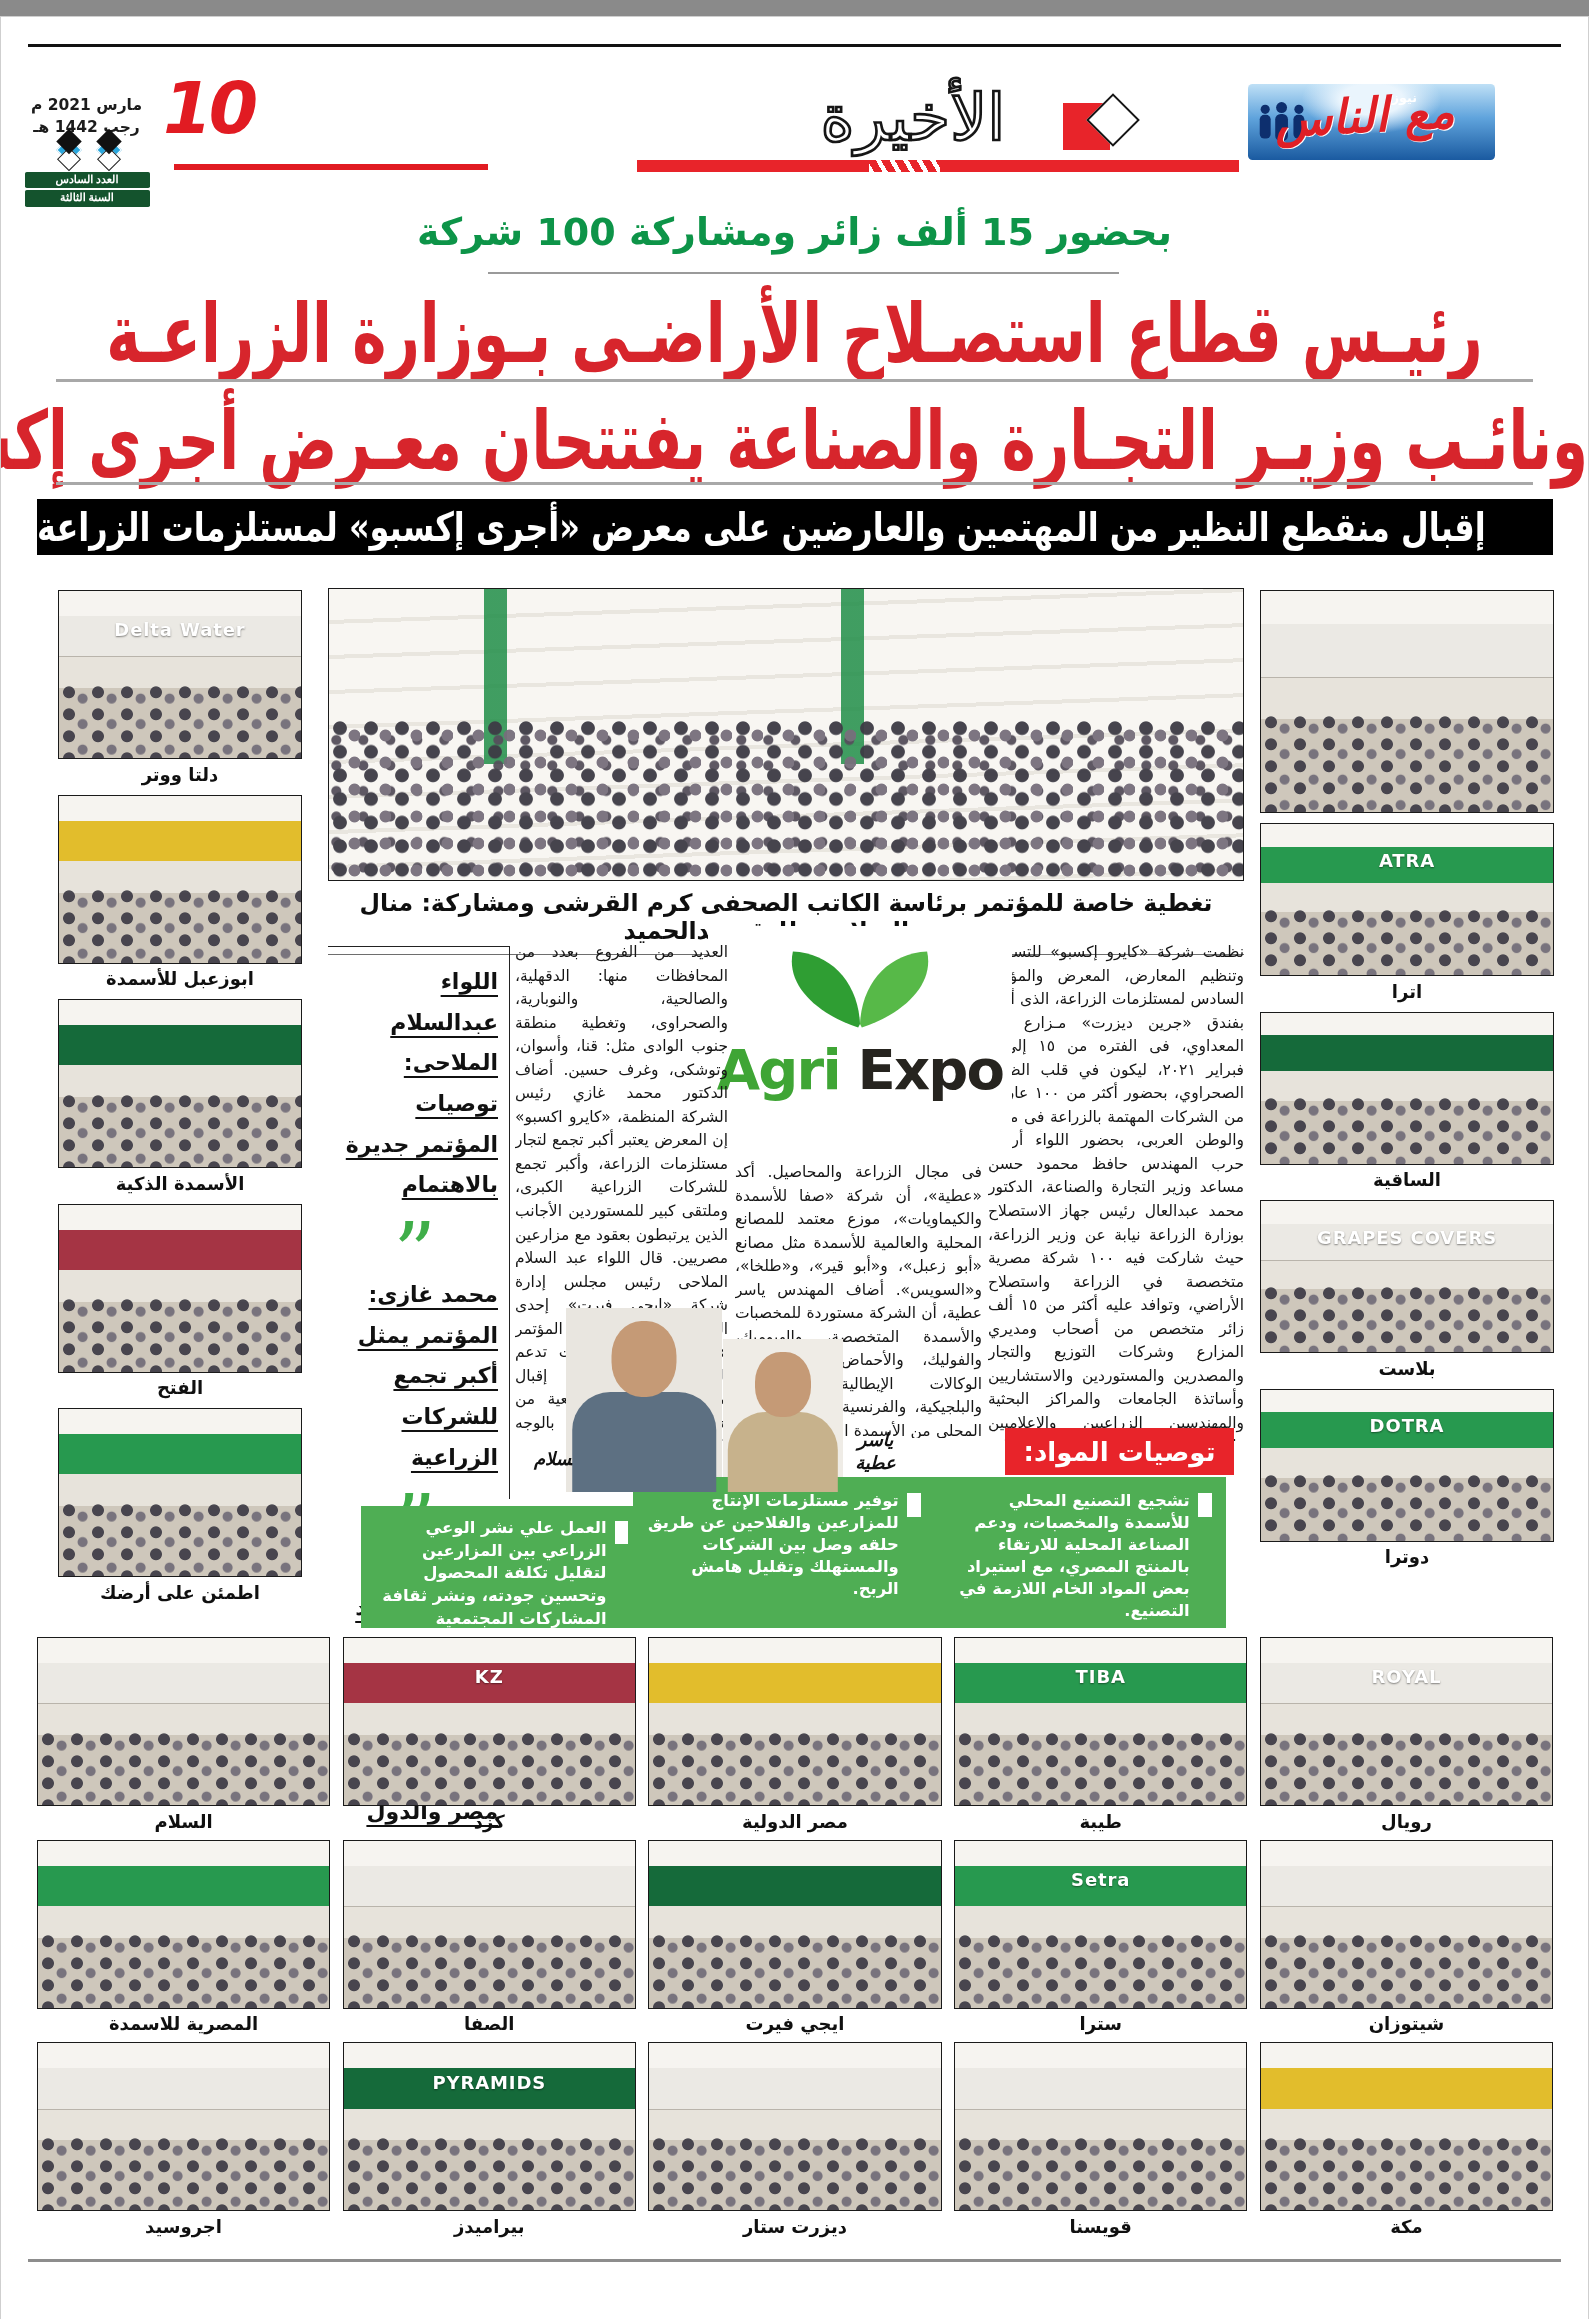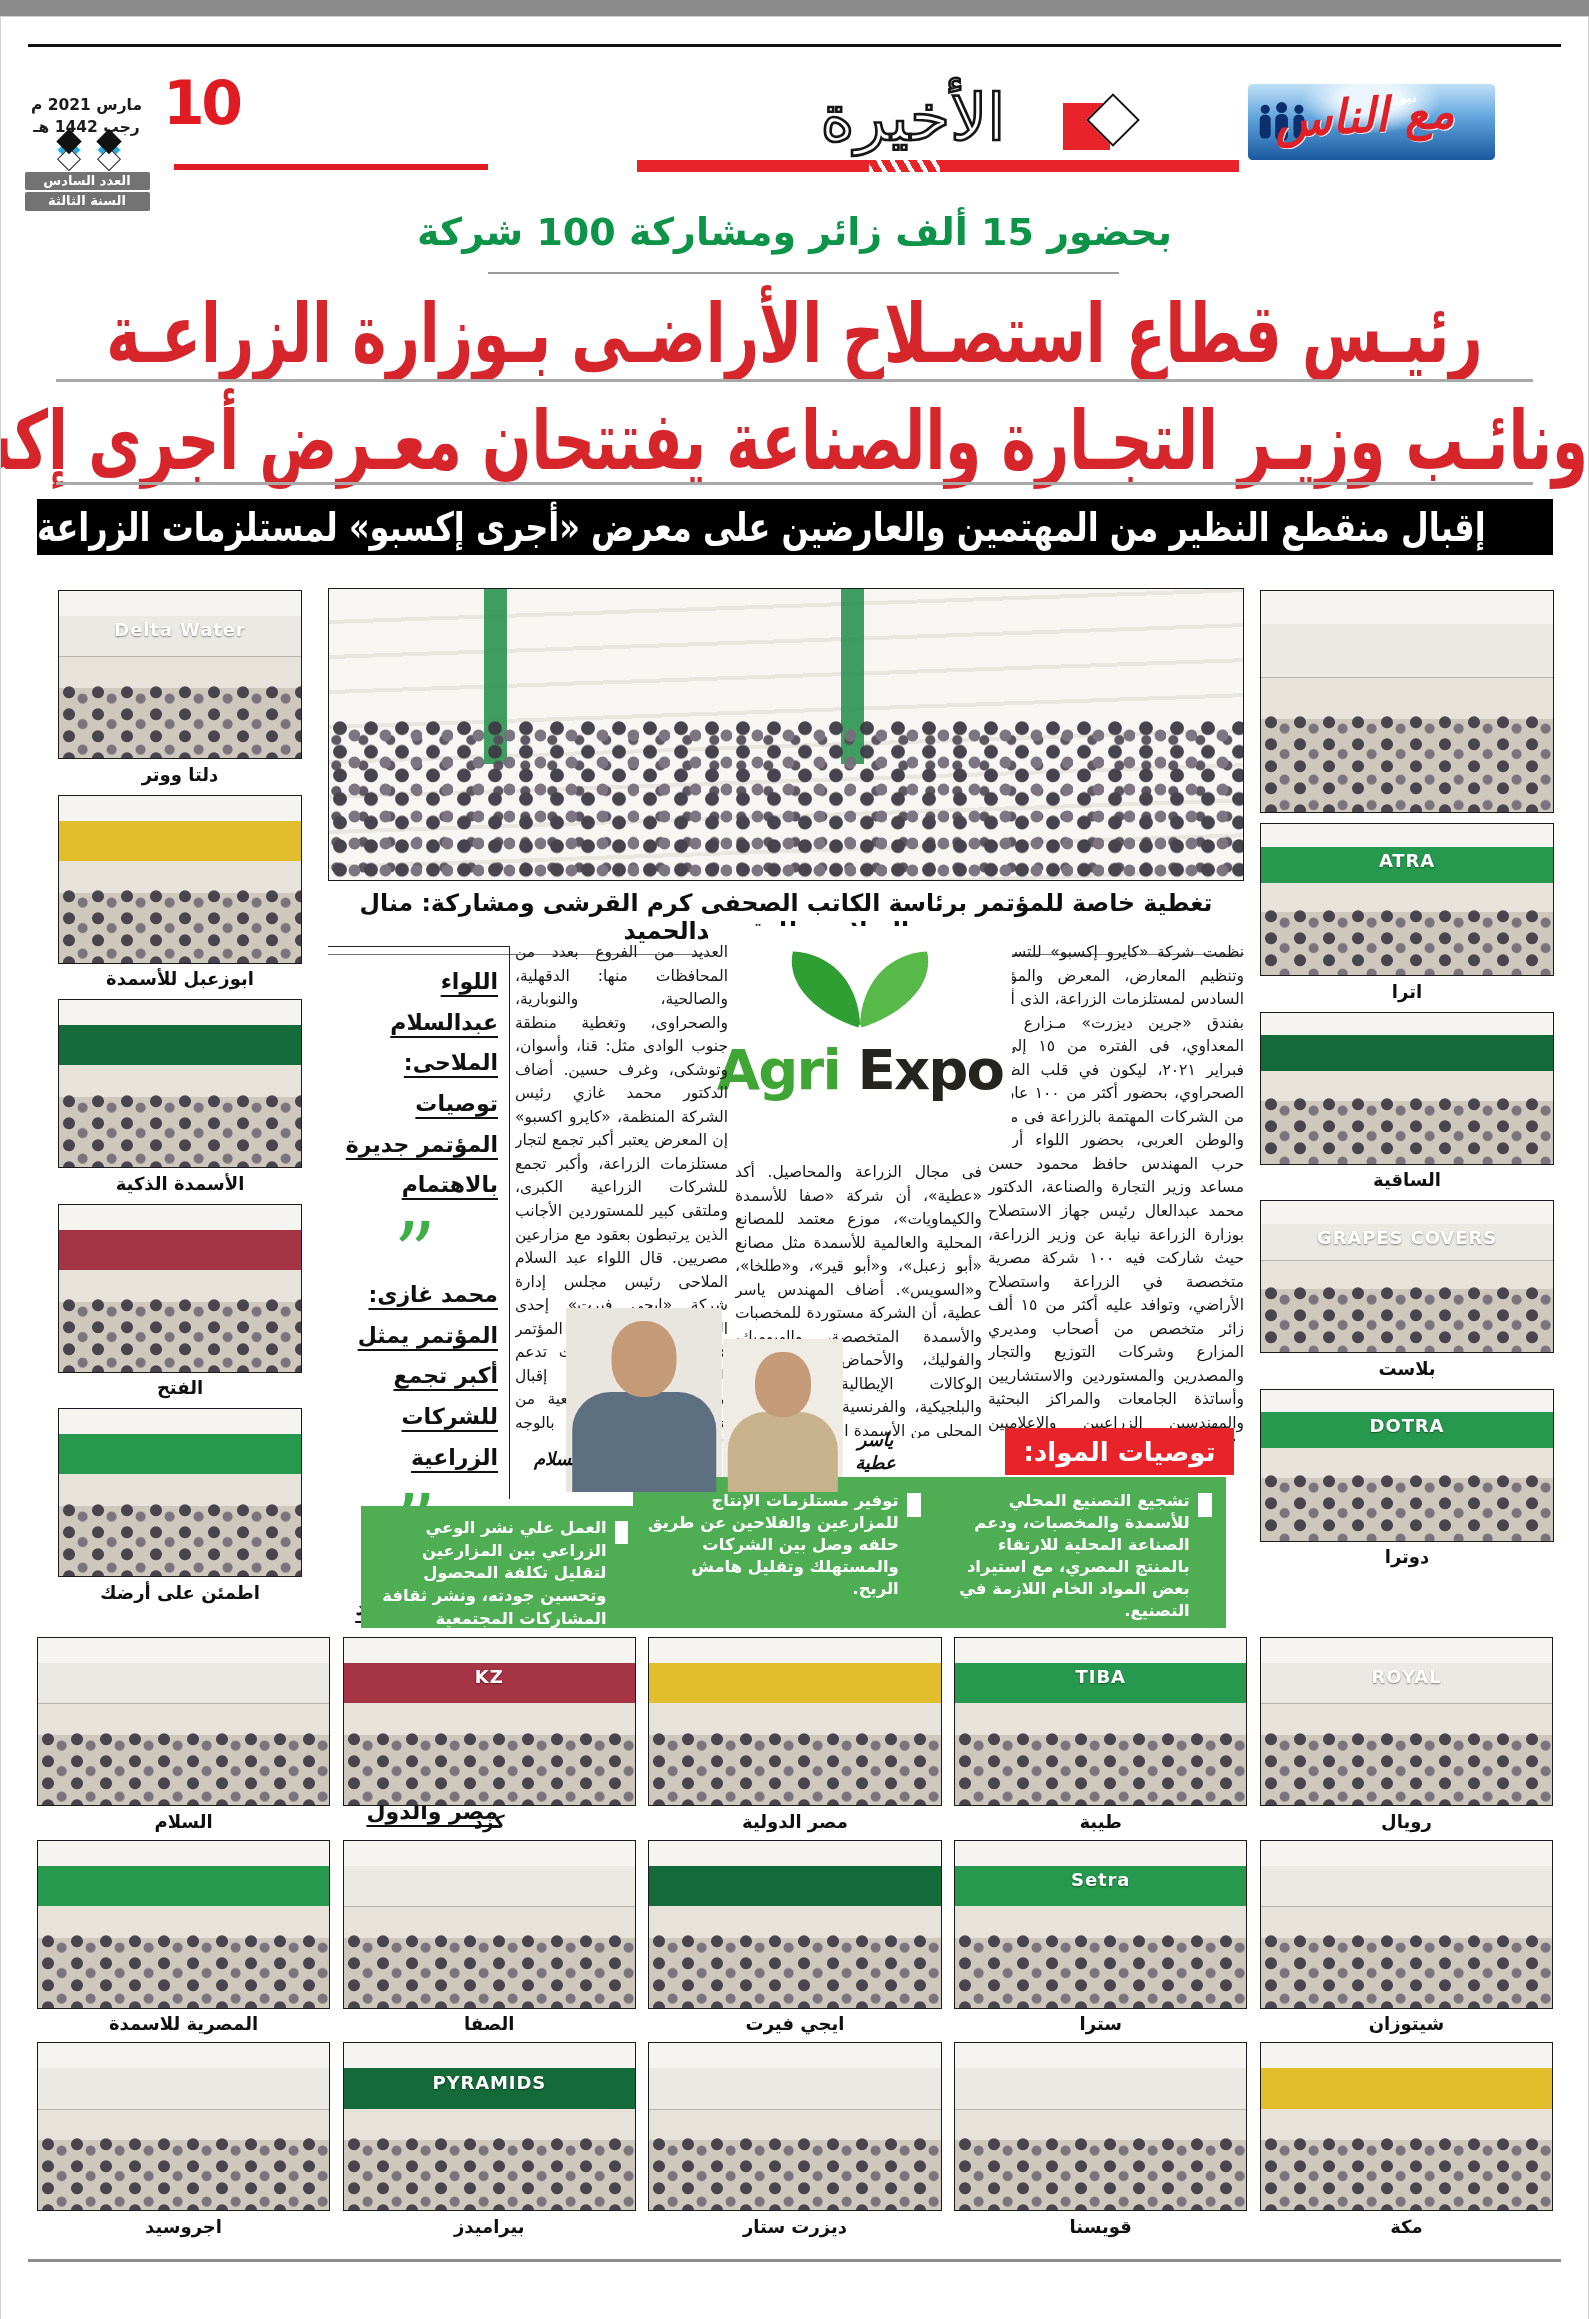--- a/index.html
+++ b/index.html
@@ -10,23 +10,23 @@
   
   .top-rule { position:absolute; left:27px; right:27px; top:27px; height:2.7px; background:#111; }
   .hdr-date { position:absolute; left:22px; top:78px; width:127px; text-align:center;
               font-weight:bold; font-size:15.5px; color:#1c1c1c; direction:rtl; line-height:1.4; }
   .diamond-logo { position:absolute; left:38px; top:122px; width:100px; height:27px; text-align:center; }
   .dia { position:relative; display:inline-block; width:18px; height:18px; background:#2aa7dd;
          transform:rotate(45deg); margin:1.8px 11px 0; border:0.9px solid #fff; }
   .dia::before { content:""; position:absolute; left:-7.3px; top:-7.3px; width:18px; height:18px; background:#111; z-index:-1; }
   .dia::after  { content:""; position:absolute; left:6.4px; top:6.4px; width:14.5px; height:14.5px; background:#fff; border:0.9px solid #222; z-index:-2; }
   .badges { position:absolute; left:18px; top:153px; width:136px; text-align:center; direction:rtl; }
-  .badge { display:block; background:#737373; color:#fff; font-weight:bold; font-size:13px;
-           padding:0.9px 7.3px 2.7px; margin:1.8px 5.5px; border-radius:1.8px; }
-  .pagenum { position:absolute; left:162px; top:56px; font-size:60px; font-weight:bold; color:#e11b22; line-height:1; letter-spacing:-3.6px; }
+  .badge { display:block; background:#14532d; color:#fff; font-weight:bold; font-size:11px;
+           padding:0.9px 7.3px 2.7px; margin:1.8px 5.5px; border-radius:1.8px;font-family:Liberation Serif, serif; }
+  .pagenum { position:absolute; left:162px; top:56px; font-size:71px; font-weight:bold; color:#e11b22; line-height:1; letter-spacing:-3.6px;font-style:italic; }
   .pagenum-rule { position:absolute; left:173px; top:147px; width:314px; height:6.4px; background:#e11b22; }
 
   .akhira { position:absolute; left:771px; top:67px; width:282px; text-align:center; direction:rtl;
             font-size:65px; font-weight:normal; color:#fff; -webkit-text-stroke:2.7px #161616;
             text-shadow:0 0 0.9px #161616; line-height:1.05; }
   .banner-icon { position:absolute; left:1062px; top:80px; width:82px; height:56px; }
   .banner-icon .sq { position:absolute; left:0; top:5.5px; width:47px; height:47px; background:#e8242a; }
   .banner-icon .diam { position:absolute; left:31px; top:3.6px; width:38px; height:38px; background:#fff; border:2.7px solid #161616; transform:rotate(45deg); }
   .banner-rule { position:absolute; left:636px; top:143px; width:602px; height:11.8px; background:#e8242a; }
   .banner-rule::after { content:""; position:absolute; left:232px; top:0; width:71px; height:11.8px;

